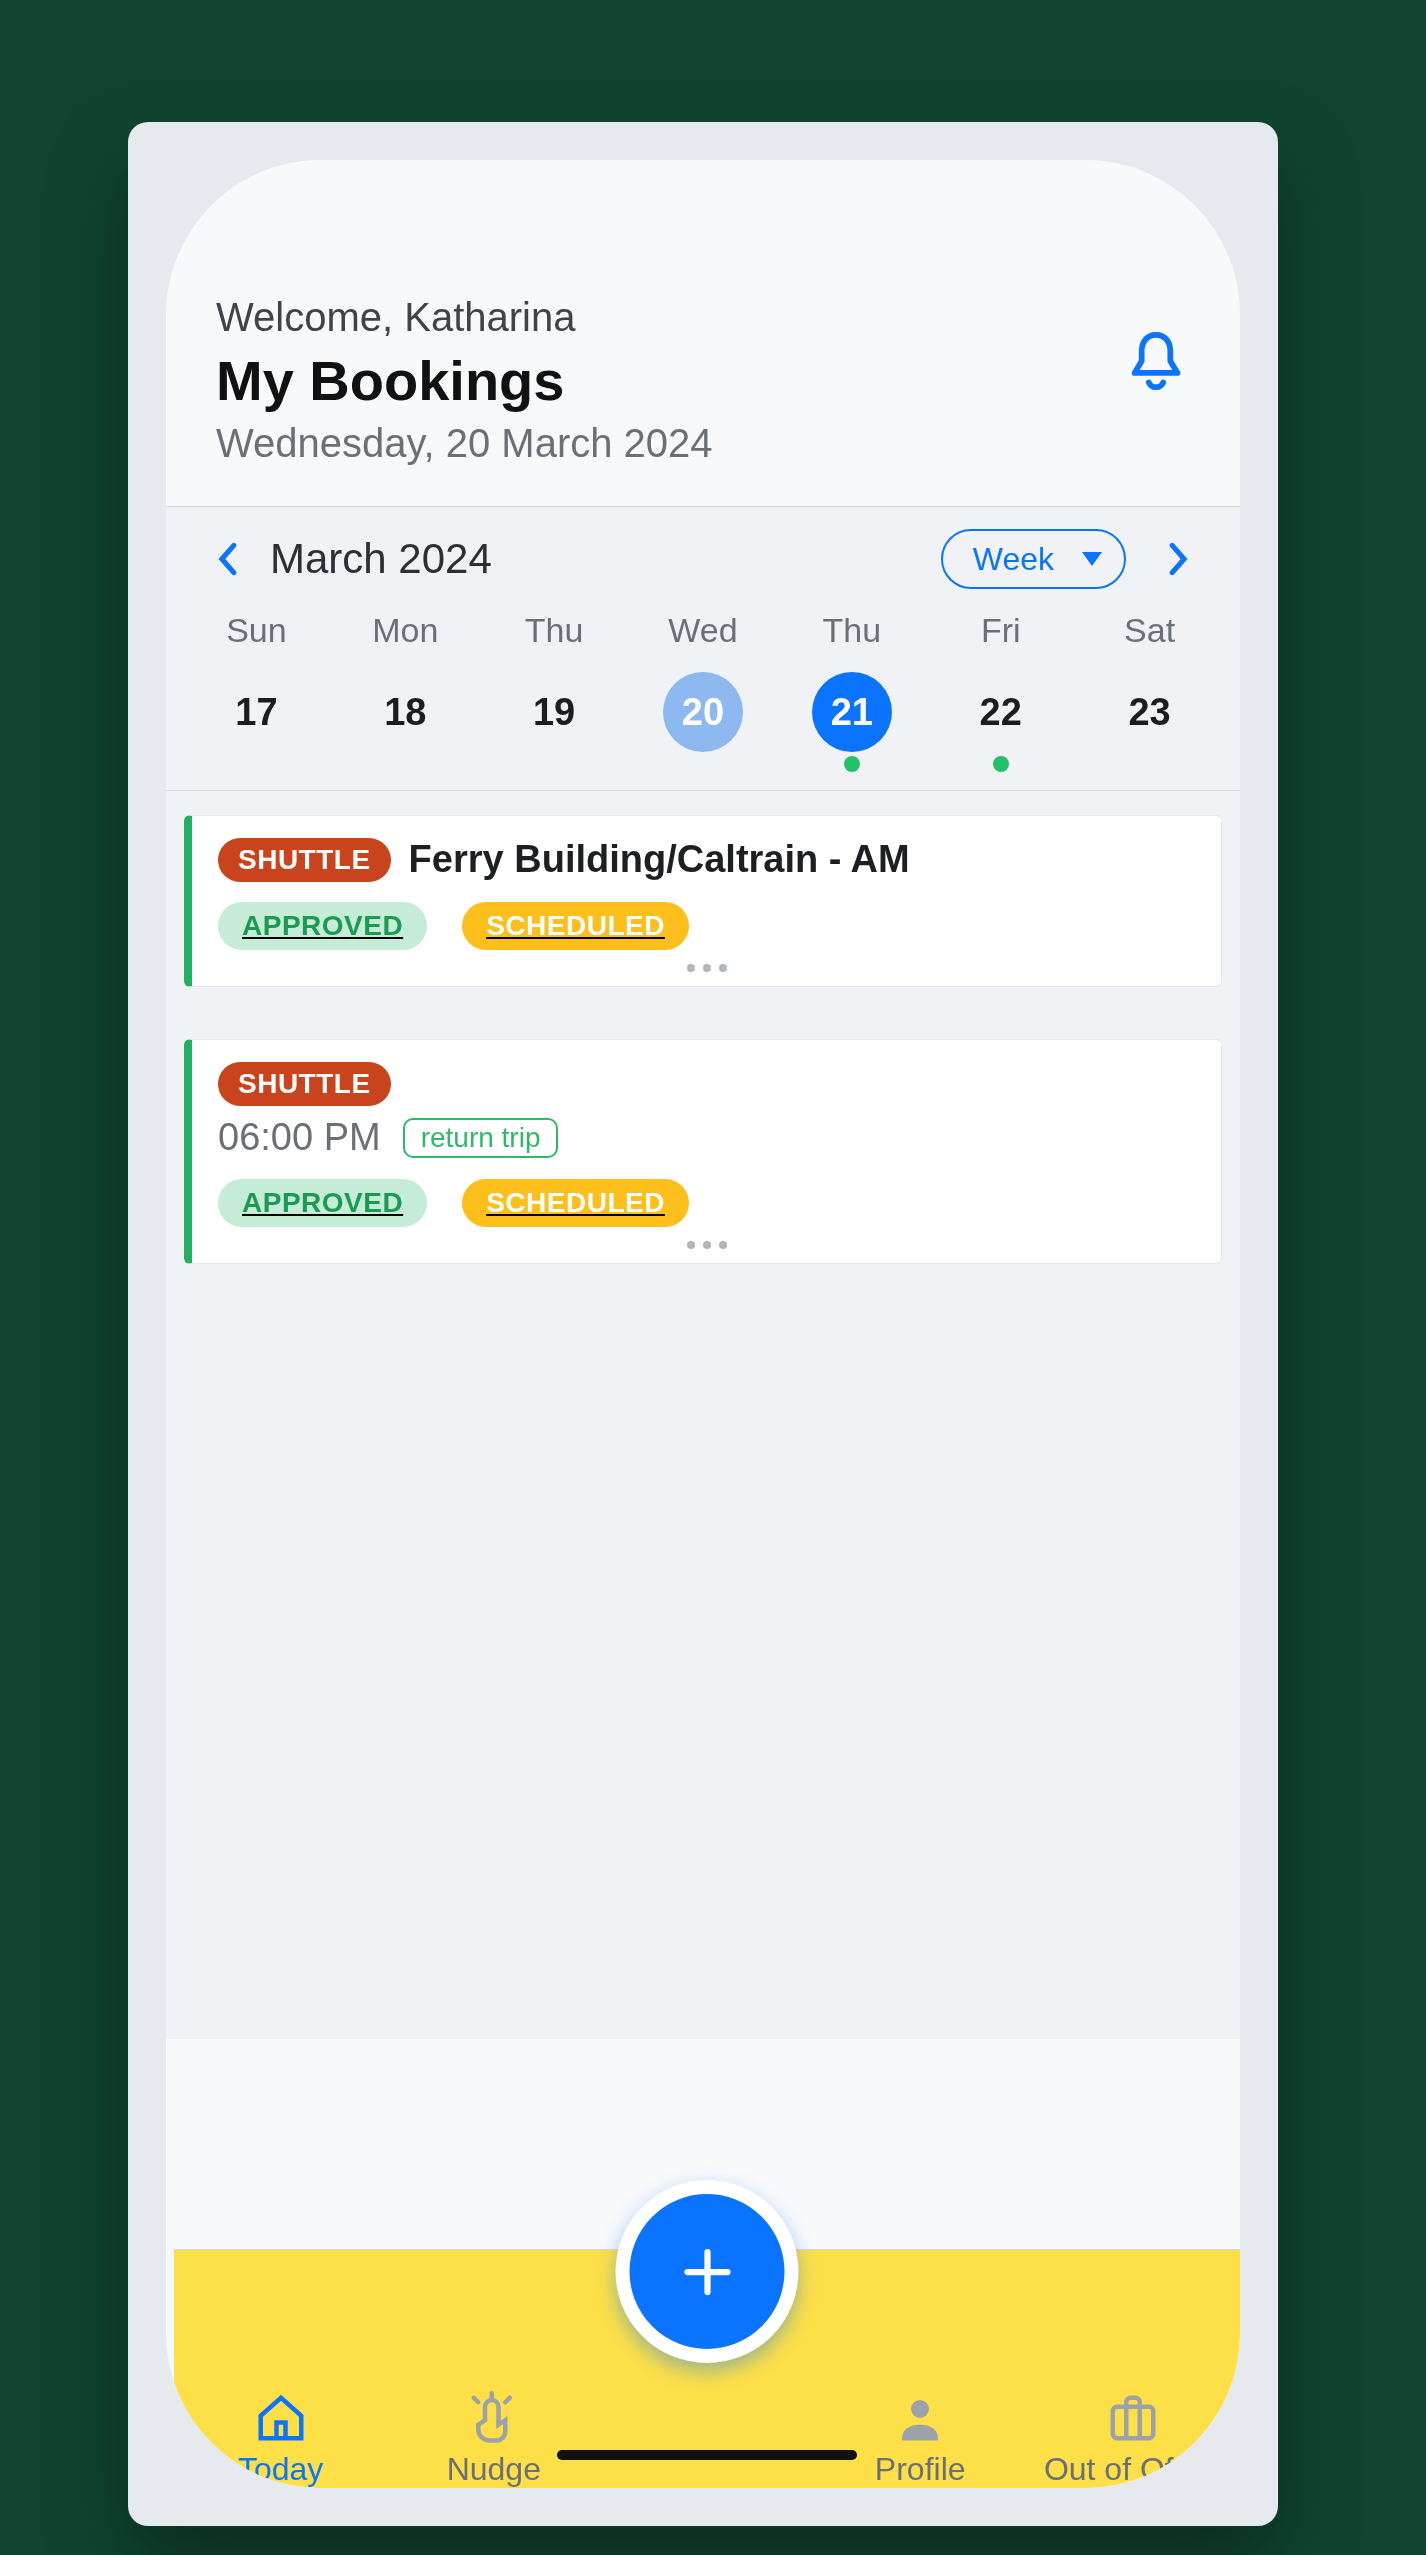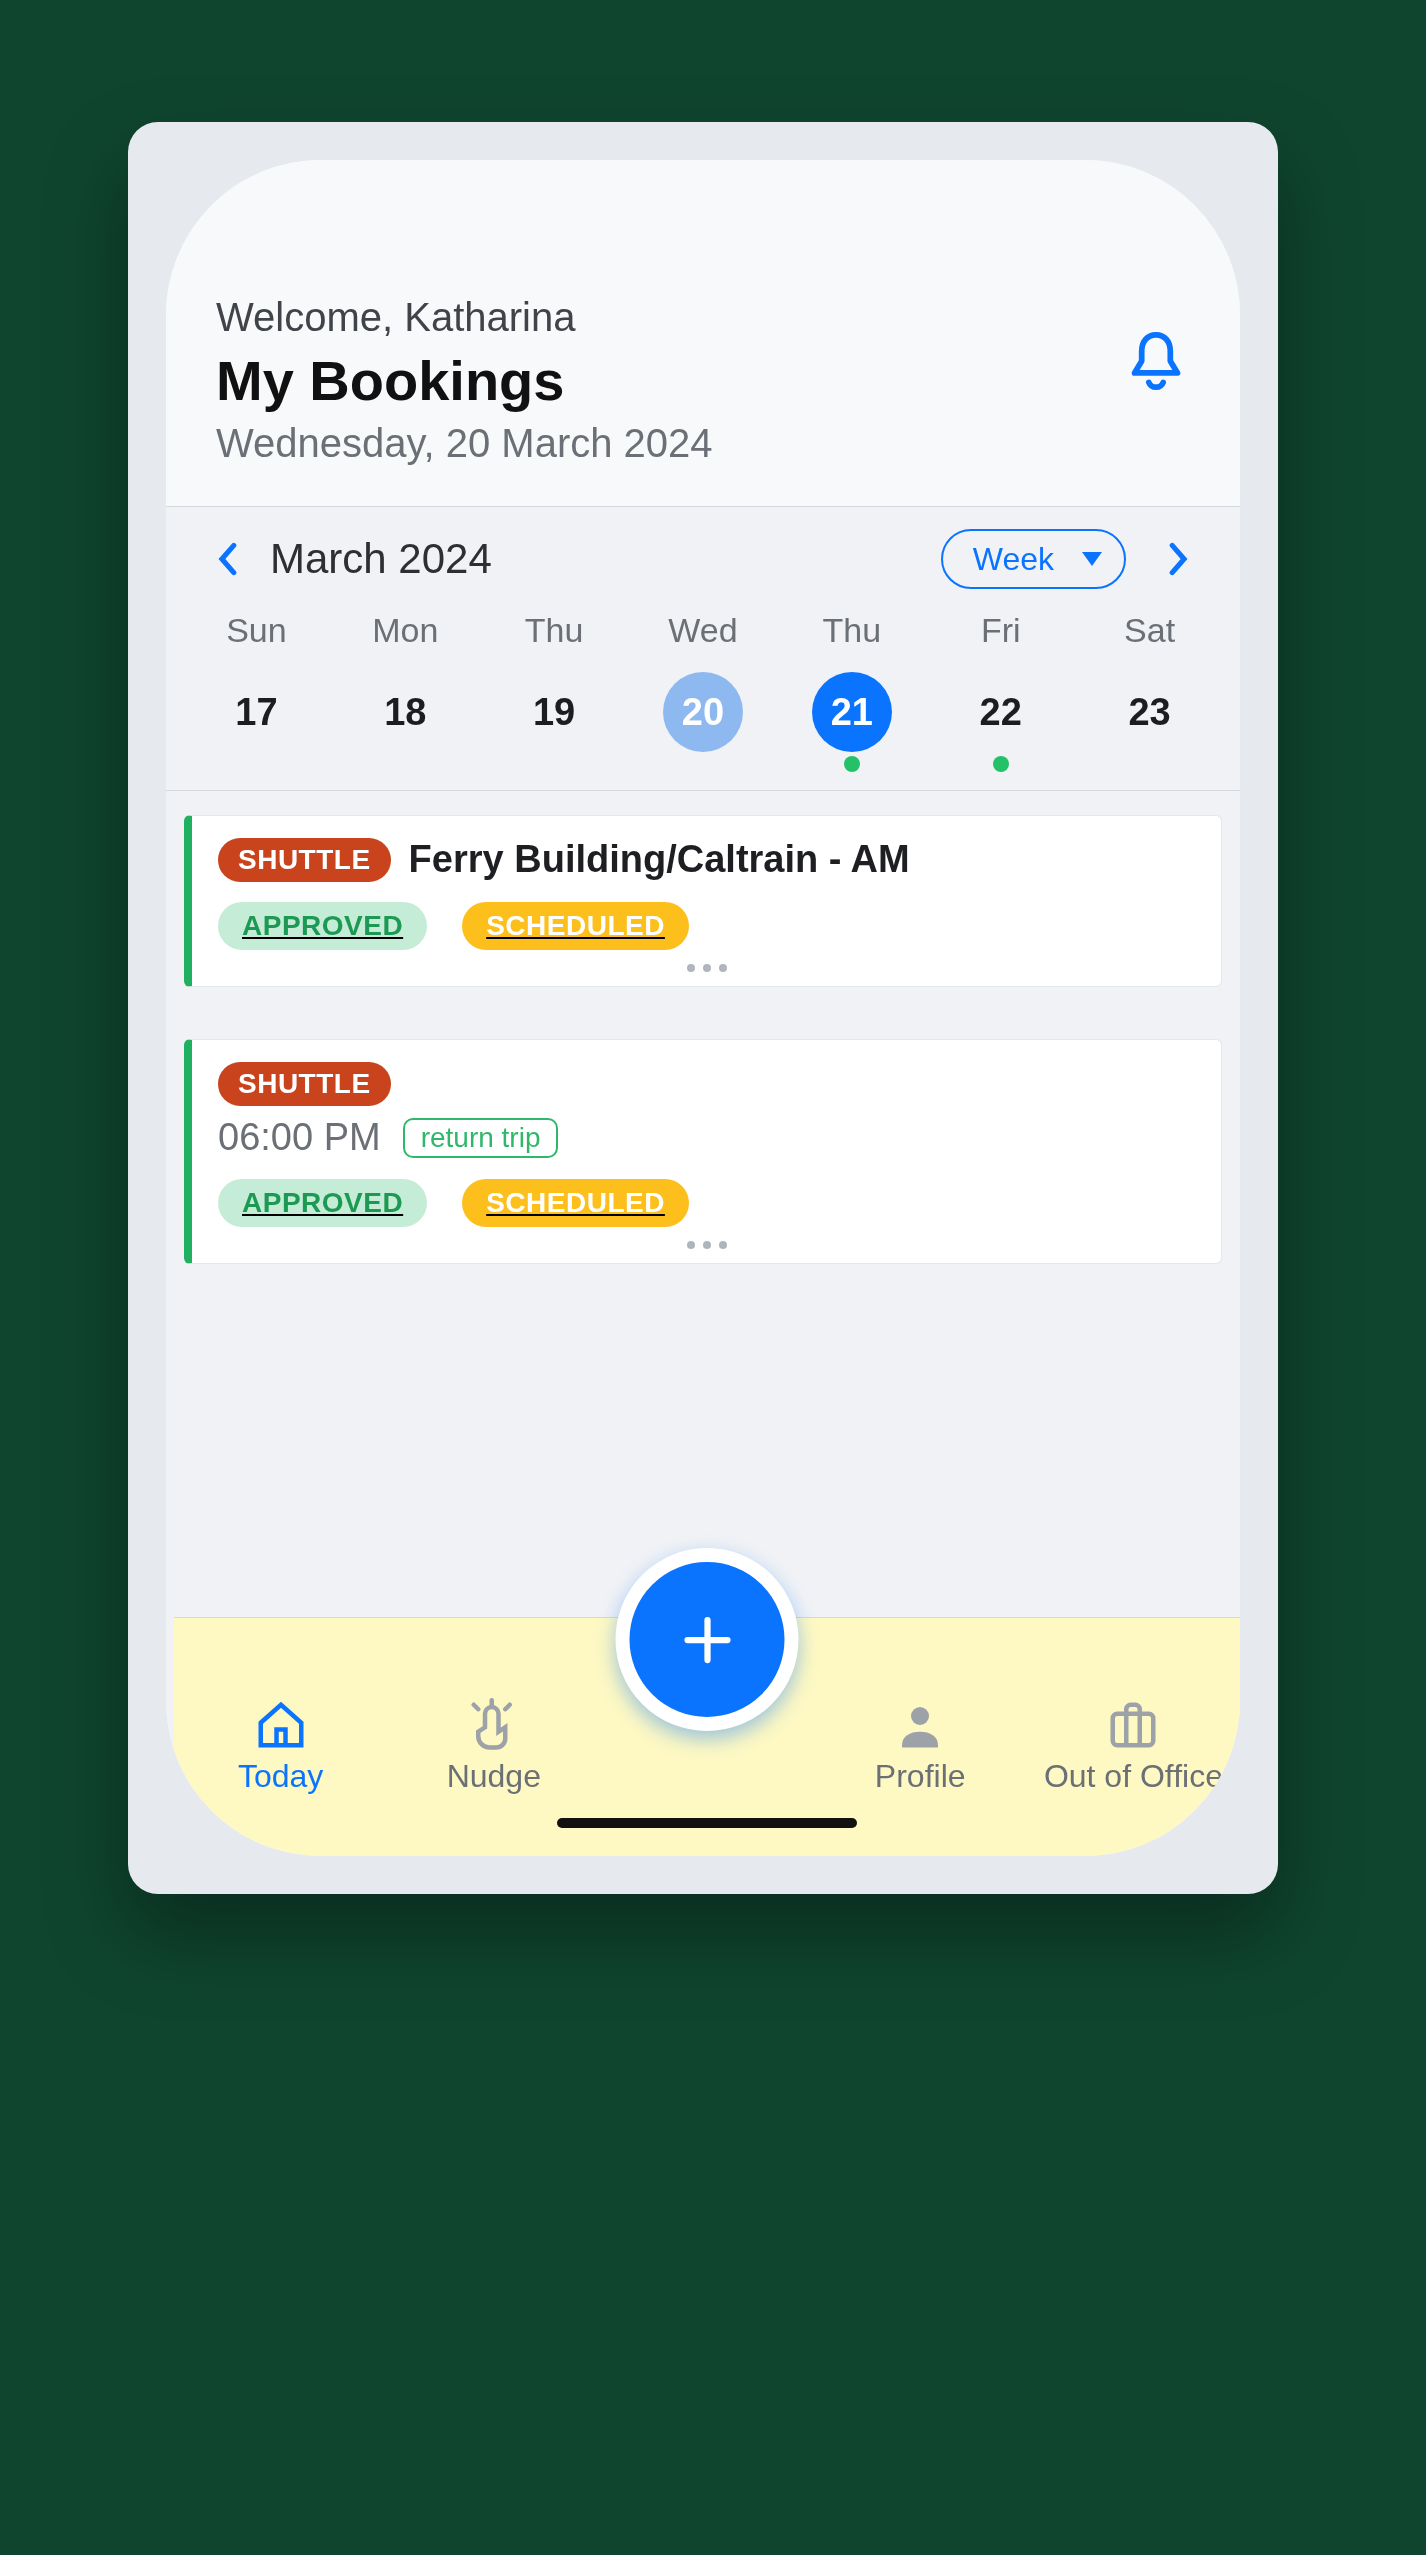--- a/index.html
+++ b/index.html
@@ -25,23 +25,23 @@
     font-family:-apple-system,BlinkMacSystemFont,Segoe UI,Helvetica,Arial,sans-serif;
     position:relative;
   }
 
   
   .phone{
     position:absolute;
     left:128px;
     top:122px;
     width:1150px;
-    height:1772px;
+    height:2404px;
     border:38px solid var(--phone-frame);
-    border-radius:30px;
+    border-radius:20px;
     background:var(--phone-frame);
     box-shadow:0 40px 80px rgba(0,0,0,.35);
     box-sizing:border-box;
   }
   .screen{
     position:absolute;
     inset:0;
     background:#f8f9fb;
     border-radius:155px;
     overflow:hidden;
@@ -205,24 +205,24 @@
   }
   .dots{
     display:flex;gap:8px;justify-content:center;padding:14px 0 8px 0;
   }
   .dots span{width:8px;height:8px;border-radius:50%;background:#b0b4bb;}
 
   
   .bottom-nav{
     position:absolute;left:8px;right:0;bottom:0;
     height:220px;
-    background:#fef9c3;
+    background:#fde047;
     border-top:1px solid var(--grey-border);
     display:flex;
-    align-items:center;
+    align-items:flex-end;
     padding-top:18px;
   }
   .nav-item{
     flex:1;display:flex;flex-direction:column;align-items:center;gap:6px;
     cursor:pointer;
     font-size:32px;color:var(--grey-text);
   }
   .nav-item.active{color:var(--blue);}
   .nav-icon svg{width:54px;height:54px;display:block;}
   .fab{

